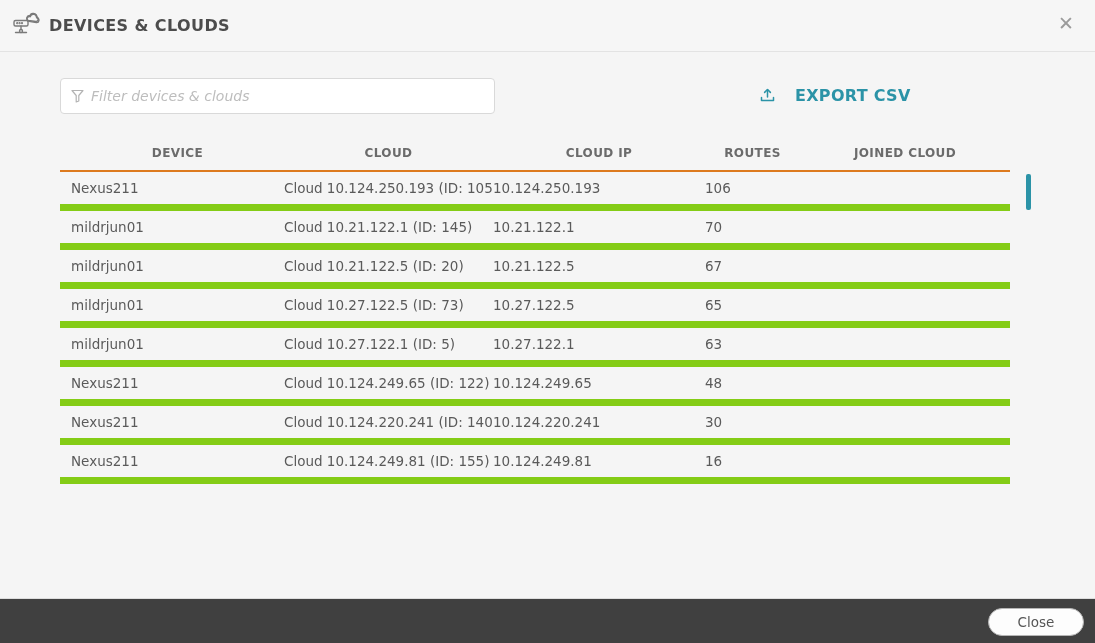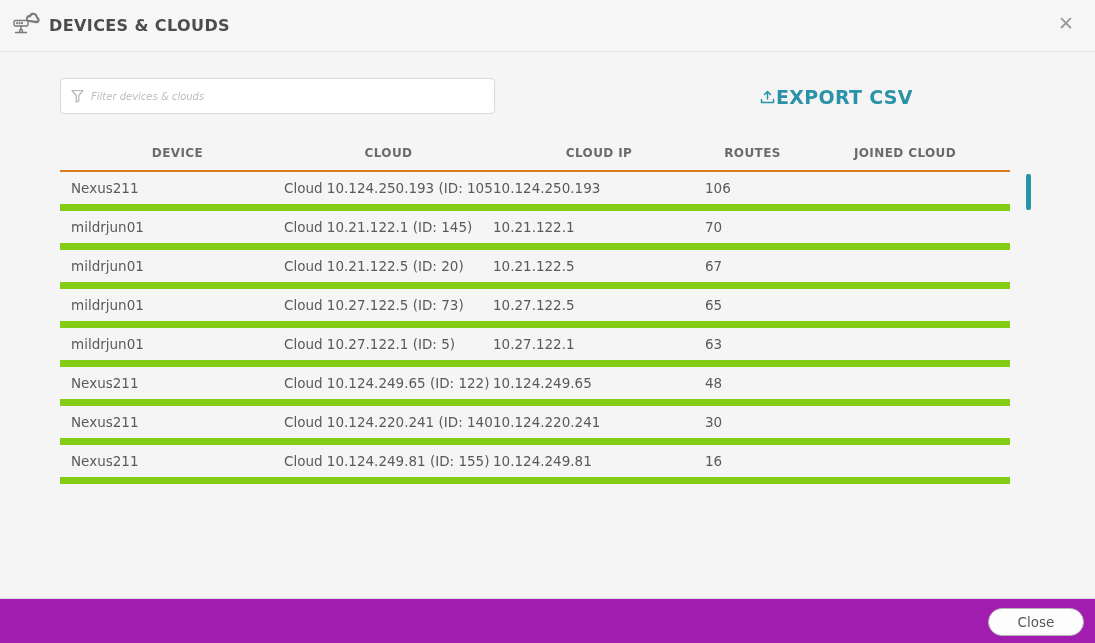--- a/index.html
+++ b/index.html
@@ -58,36 +58,36 @@
     align-items: center;
     padding: 0 10px;
   }
   .filter-wrap svg { flex: 0 0 auto; margin-right: 7px; }
   .filter-input {
     border: none;
     outline: none;
     background: transparent;
     flex: 1;
     font-family: "DejaVu Sans", "Liberation Sans", sans-serif;
-    font-size: 10px;
+    font-size: 14px;
     font-style: italic;
     color: #0f172a;
   }
   .filter-input::placeholder { color: #bdbdbd; font-style: italic; }
   .export-btn {
     position: absolute;
     left: 760px; top: 86px;
     display: flex;
     align-items: center;
-    gap: 1px;
+    gap: 20px;
     background: none;
     border: none;
     color: #2b93a7;
     font-family: "DejaVu Sans", "Liberation Sans", sans-serif;
-    font-size: 19px;
+    font-size: 16px;
     font-weight: bold;
     letter-spacing: 0.3px;
     cursor: pointer;
     text-align: right;
   }
   
   .table {
     position: absolute;
     left: 60px; top: 135px;
     width: 950px;
@@ -127,21 +127,21 @@
     background: #2b93a7;
     border-radius: 2px;
     cursor: pointer;
   }
   
   .modal-footer {
     position: absolute;
     left: 0; right: 0; bottom: 0;
     height: 45px;
     border-top: 1px solid #dddddd;
-    background: #a21caf;
+    background: #404040;
   }
   .close-btn {
     position: absolute;
     right: 11px; top: 9px;
     width: 96px; height: 28px;
     border: 1px solid #b5b5b5;
     border-radius: 14px;
     background: #fdfdfd;
     color: #565656;
     font-family: "DejaVu Sans", "Liberation Sans", sans-serif;

